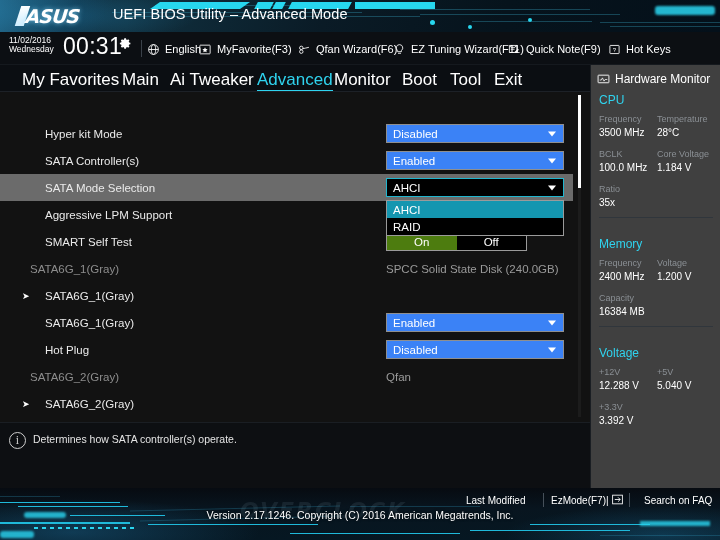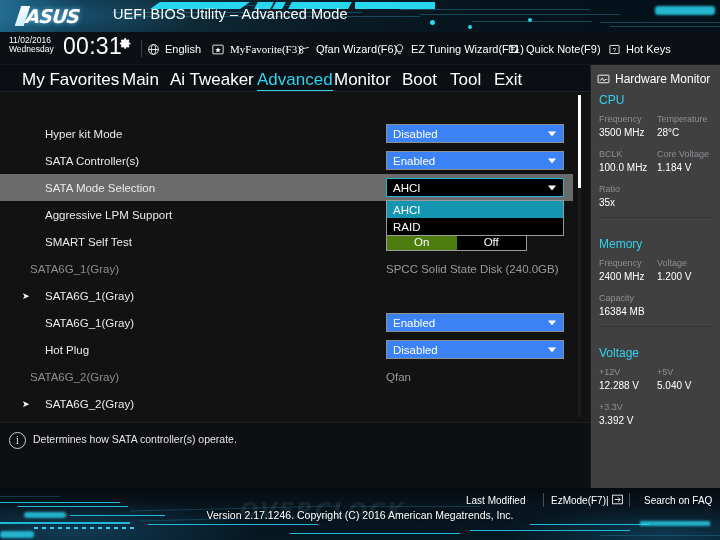--- a/index.html
+++ b/index.html
@@ -280,21 +280,21 @@
       <span class="ic">
         <svg viewBox="0 0 24 24" width="13" height="13" fill="none" stroke="#ffffff" stroke-width="1.6">
           <circle cx="12" cy="12" r="9"></circle>
             <ellipse cx="12" cy="12" rx="4" ry="9"></ellipse>
           <line x1="3" y1="12" x2="21" y2="12"></line>
         </svg>
       </span>
       <span>English</span>
     </div>
 
-    <div class="tool" style="left:211px;font-family:Liberation Serif, serif;">
+    <div class="tool" style="left:198px;">
       <span class="ic">
         <svg viewBox="0 0 24 24" width="14" height="13" fill="none" stroke="#ffffff" stroke-width="1.6">
           <rect x="2.5" y="4" width="19" height="16" rx="1"></rect>
           <path d="M12 8l1.5 3.2 3.4.4-2.5 2.3.7 3.4-3.1-1.8-3.1 1.8.7-3.4L7.1 11.6l3.4-.4z" fill="#ffffff" stroke="none"></path>
         </svg>
       </span>
       <span>MyFavorite(F3)</span>
     </div>
 
     <div class="tool" style="left:297px;">

